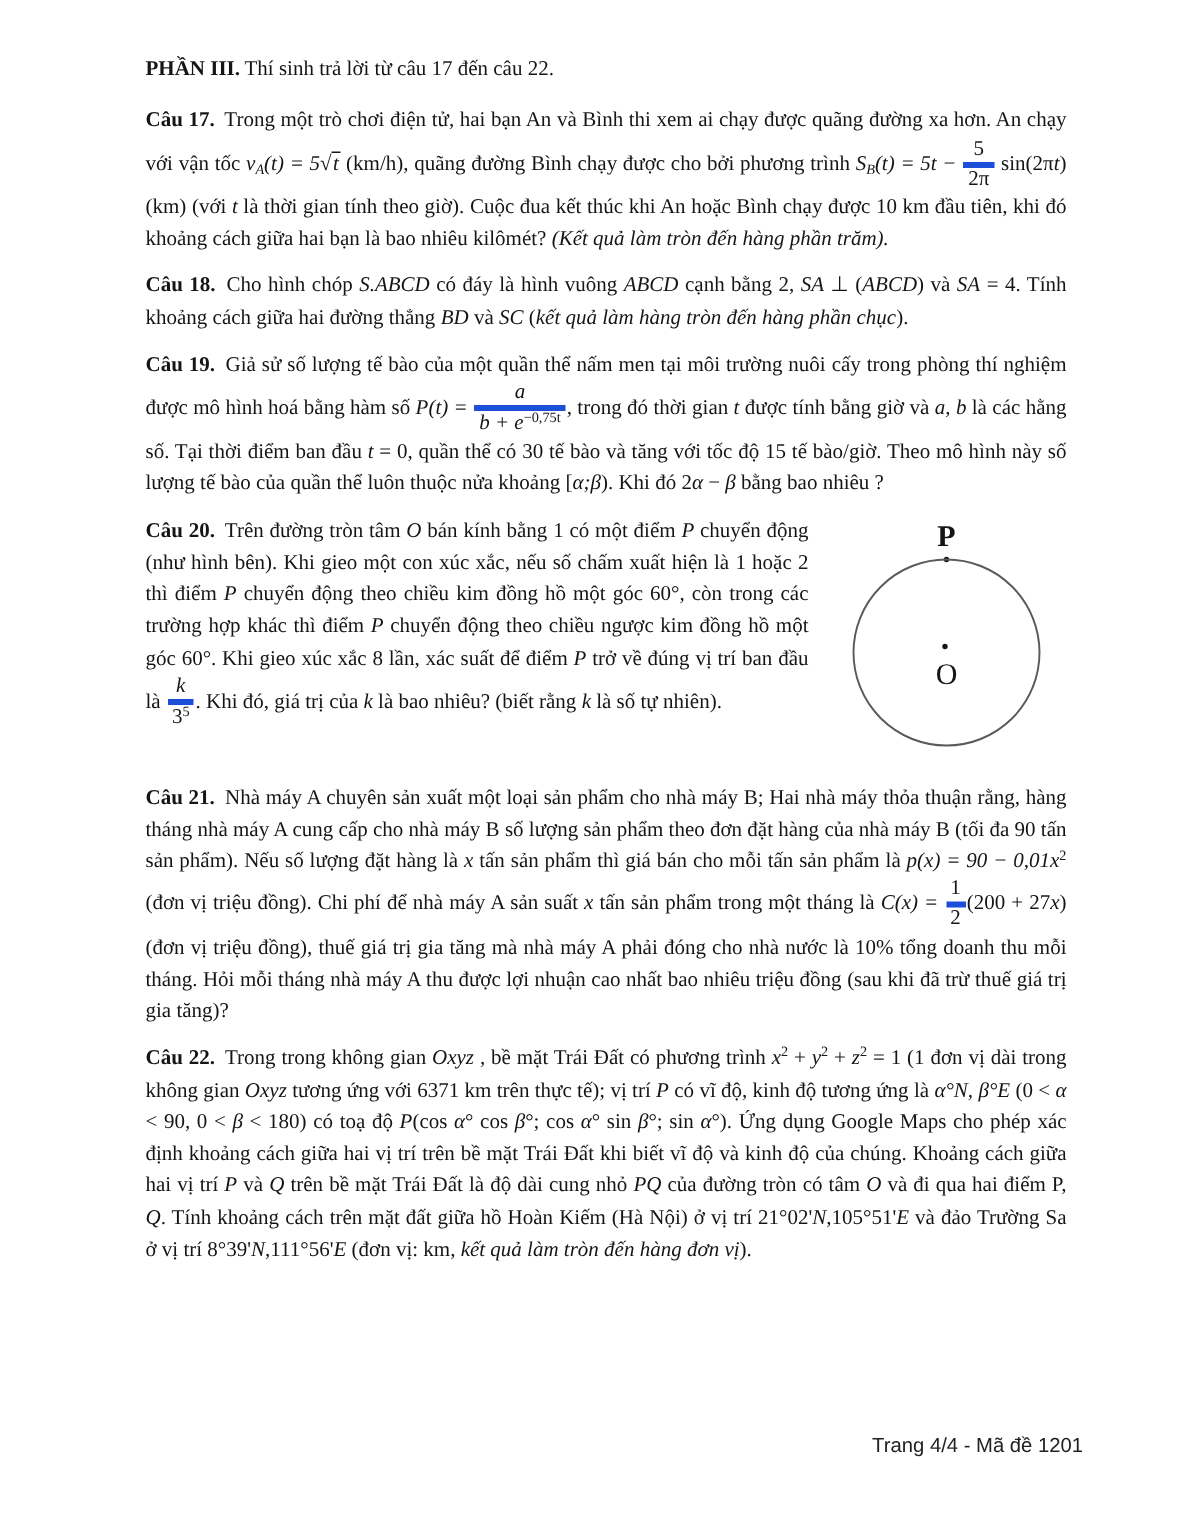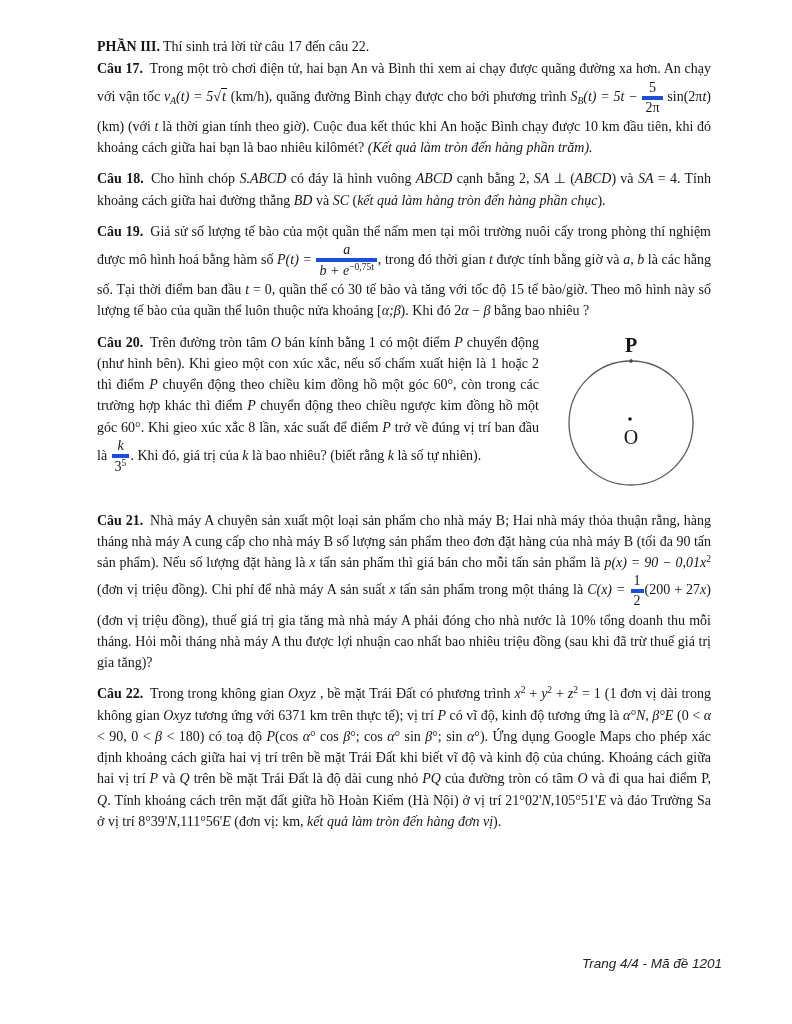--- a/index.html
+++ b/index.html
@@ -3,42 +3,42 @@
 <meta charset="utf-8">
 <style>
   html,body{margin:0;padding:0;background:#ffffff;}
   .page{
     position:relative;width:792px;height:1024px;background:#ffffff;
     font-family:"Liberation Serif", serif;font-size:14px;color:#151515;
     overflow:hidden;
   }
   .content{position:absolute;left:97px;top:36px;width:614px;}
   .para{text-align:justify;margin:0 0 10px 0;line-height:1.52;}
-  .hdr{margin-bottom:1px;}
+  .hdr{margin-bottom:13px;}
   
   .b{font-weight:700;padding-right:3px;}
   .i{font-style:italic;}
   .m{font-style:italic;}
   .sup{font-size:0.68em;vertical-align:0.5em;}
   .sub{font-size:0.68em;vertical-align:-0.25em;font-style:italic;}
   .frac{display:inline-block;text-align:center;vertical-align:middle;line-height:1.15;padding:0 1px;}
   .fn{display:block;padding:0 3px;}
   .fd{display:block;border-top:4px solid #1d4ed8;padding:0 3px;}
   .sqrt{white-space:nowrap;}
   .rad{border-top:1px solid #151515;font-style:italic;padding:0 1px;}
   
   .q20wrap{overflow:hidden;margin-bottom:10px;}
   .fig{float:right;width:152px;margin:2px 2px 4px 18px;}
   .fig svg{display:block;}
   
   .endmark{text-align:center;font-weight:700;margin:4px 0 2px 0;}
   .notice{text-align:center;font-style:italic;margin:0;}
   .pagenum{
     position:absolute;right:70px;top:956px;
-    font-family:"Liberation Sans", sans-serif;font-size:13.5px;color:#222;font-style:italic;
+    font-family:"Liberation Sans", sans-serif;font-size:13.5px;color:#222;
   }
 </style>
 </head>
 <body>
 
 <div class="page">
   <div class="content">
 
     <p class="para hdr"><span class="b">PHẦN III.</span><span>Thí sinh trả lời từ câu 17 đến câu 22.</span></p>
 

